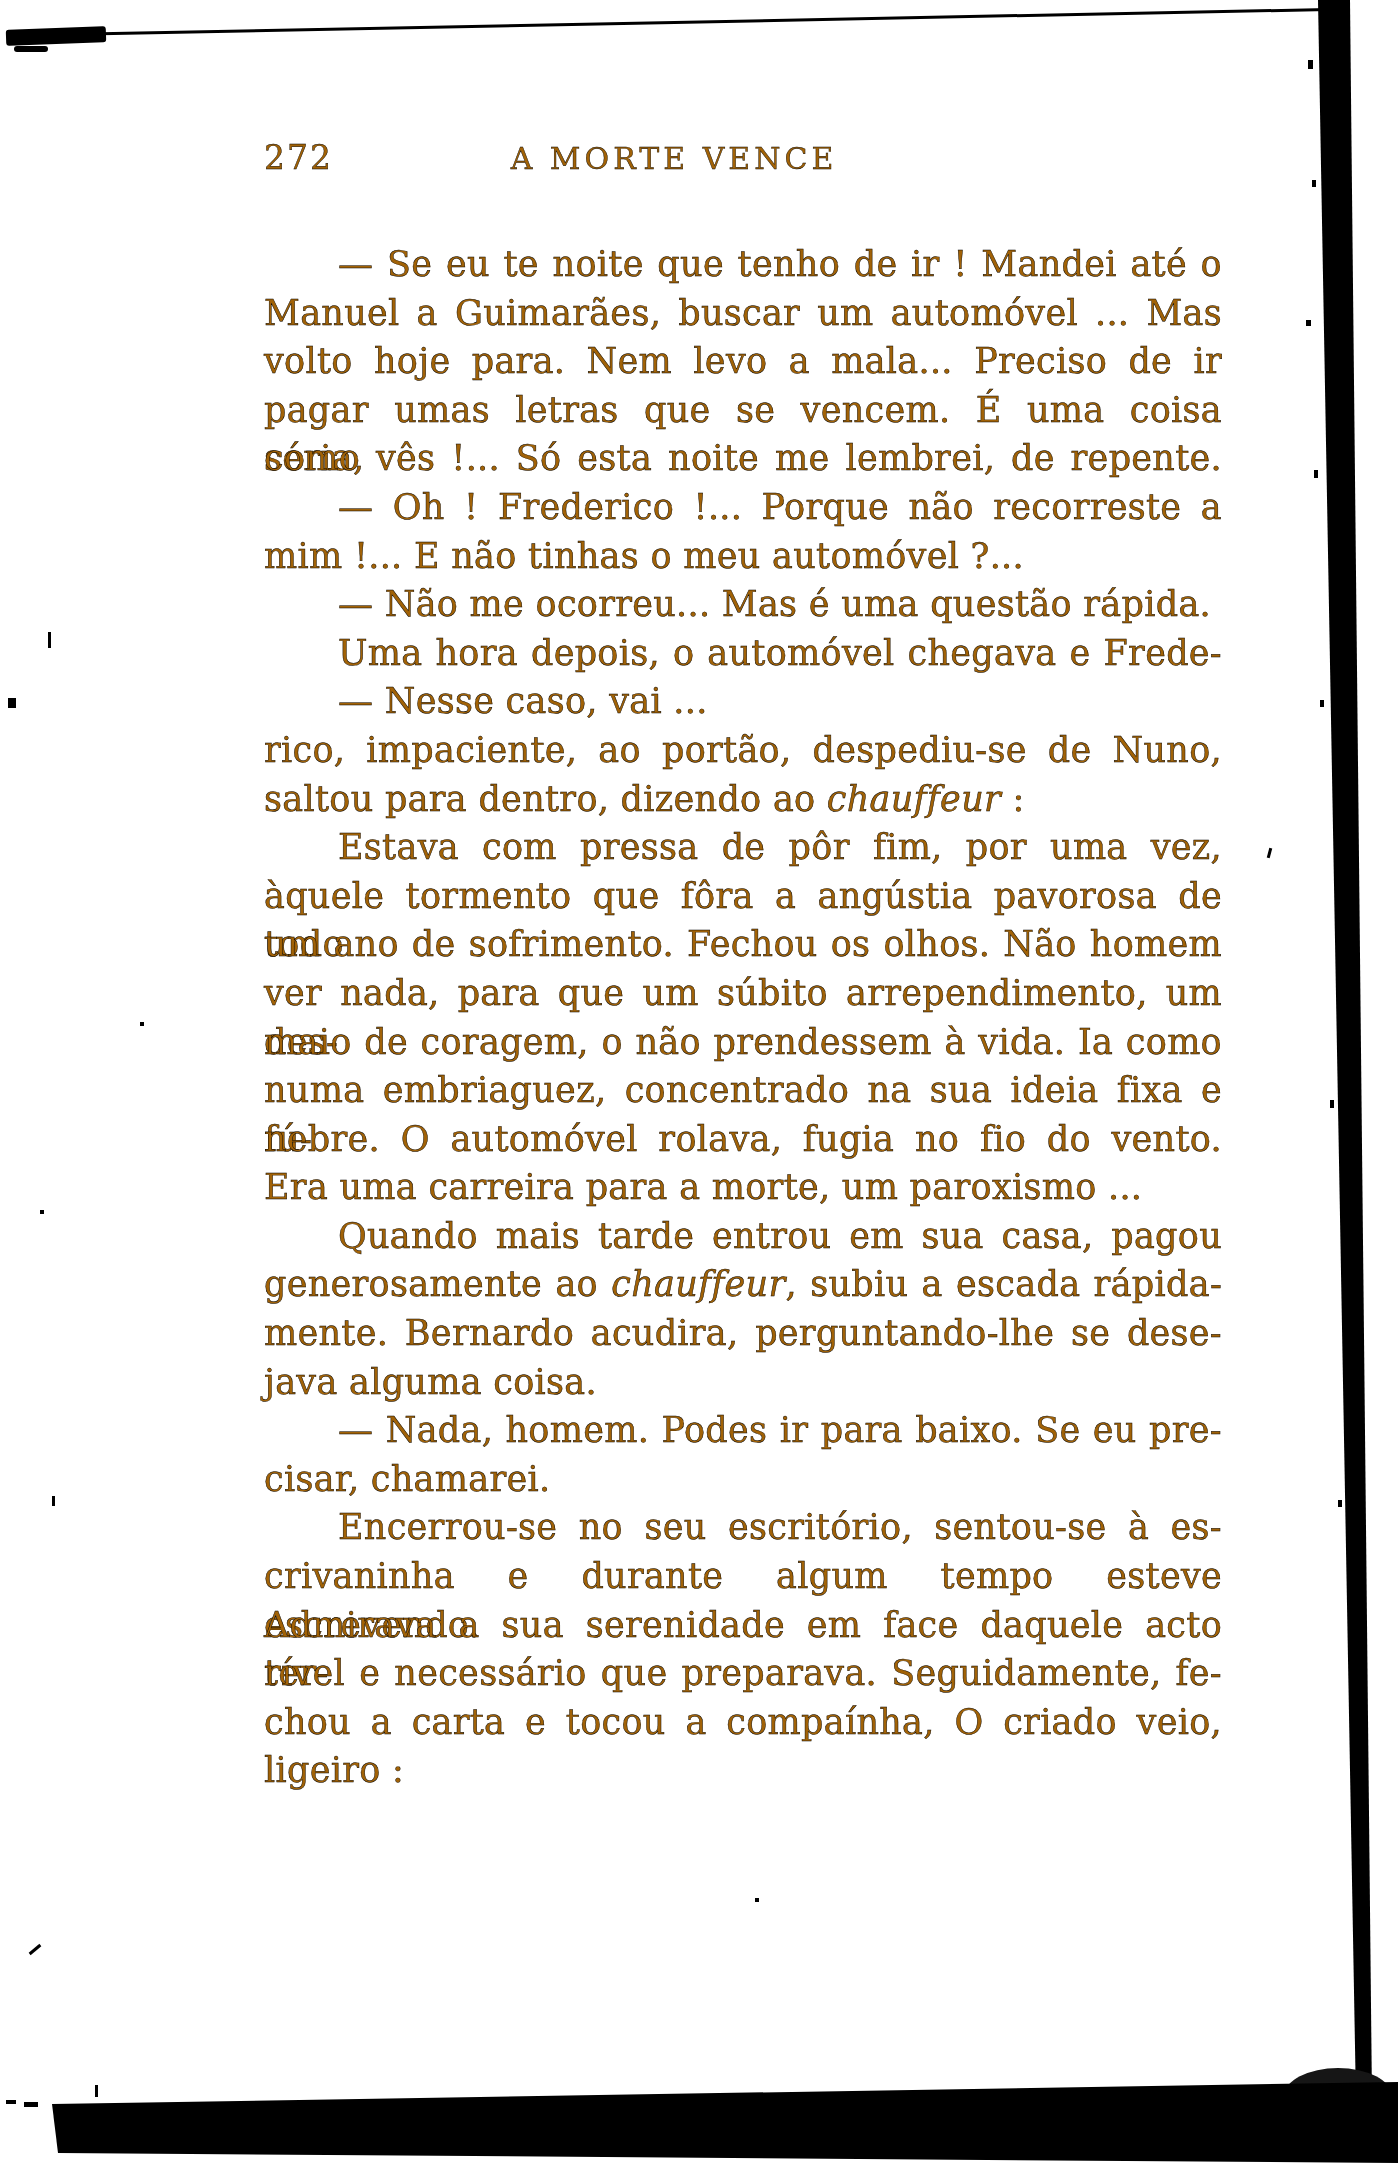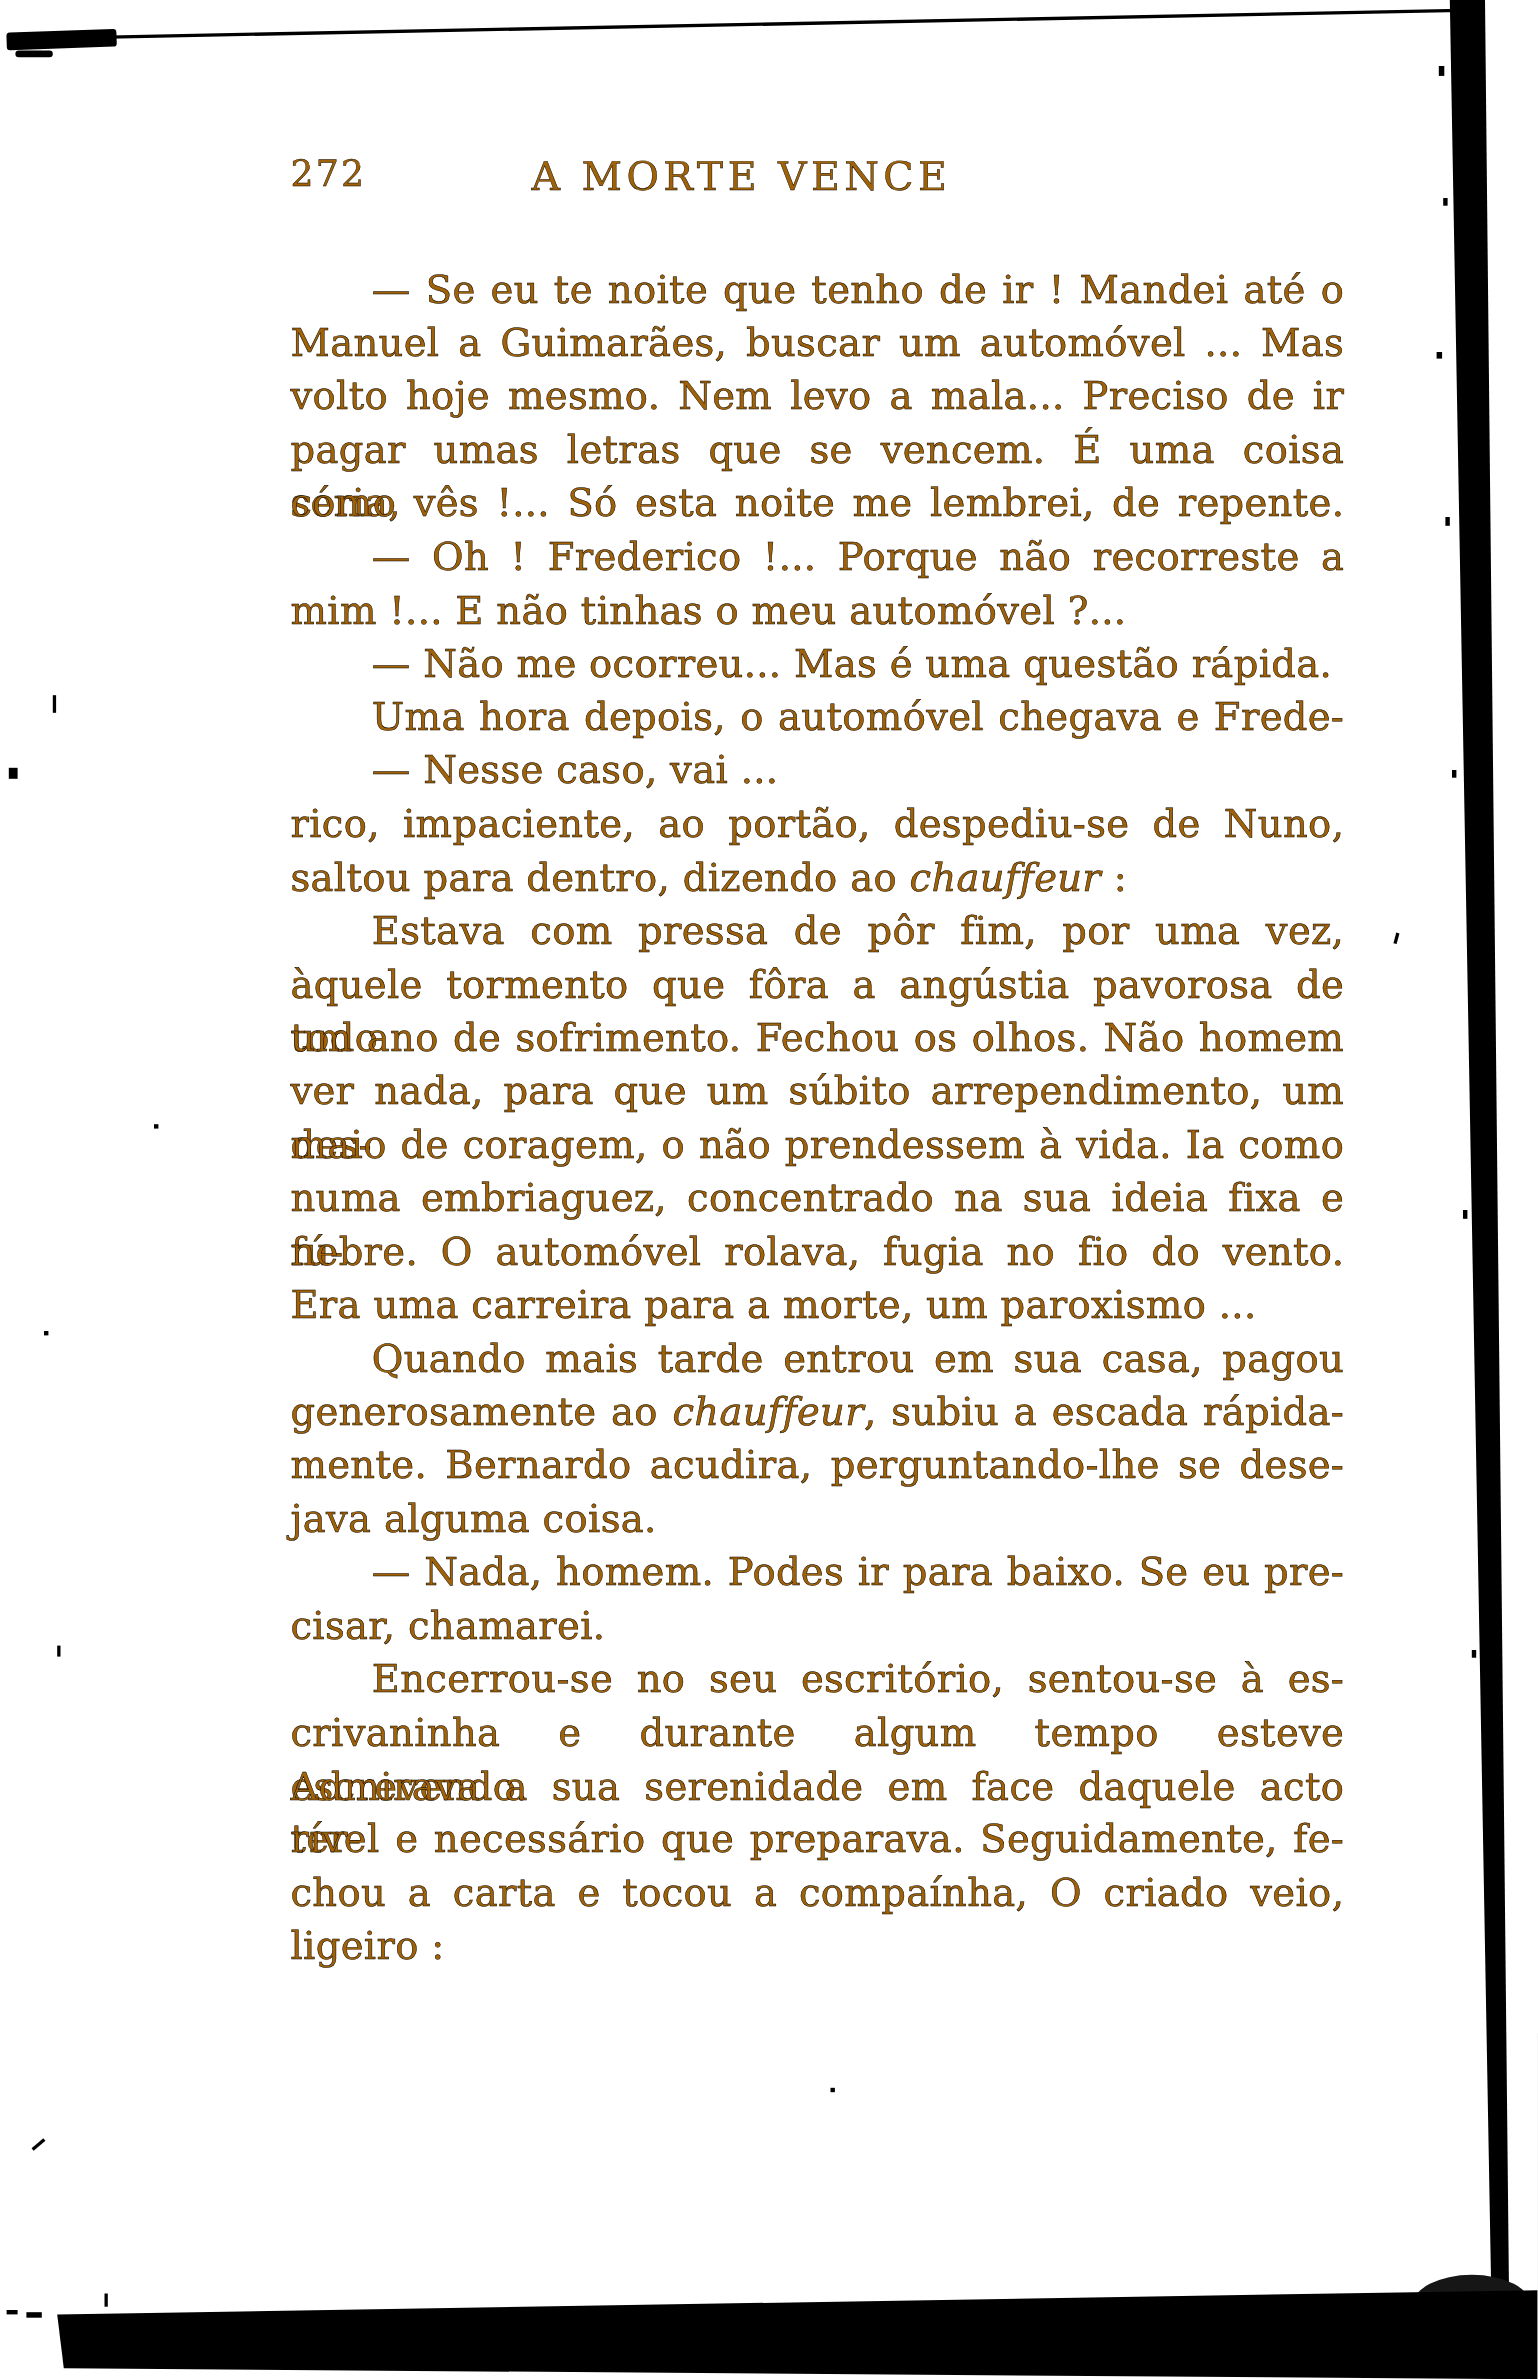--- a/index.html
+++ b/index.html
@@ -13,21 +13,21 @@
   }
   
   .page-number {
     position:absolute; left:264px; top:138px;
     font-size:33px; letter-spacing:2px;
     -webkit-text-stroke:0.4px #000;
   }
   .running-title {
     position:absolute; left:428px; top:141px; width:492px;
     text-align:center;
-    font-size:36px; letter-spacing:4px;
+    font-size:30px; letter-spacing:4px;
     -webkit-text-stroke:0.4px #000;
   }
   
   .page-body {
     position:absolute; left:264px; top:240px; width:958px;
   }
   .line {
     height:48.6px; line-height:48.6px;
     font-size:35px;
     letter-spacing:0.3px;
@@ -89,21 +89,21 @@
   <div class="speck" style="left:755px; top:1898px; width:4px;  height:4px;"></div>
 
   <div>
     <div class="page-number">272</div>
     <div class="running-title">A MORTE VENCE</div>
   </div>
 
   <div class="page-body">
       <div class="line indent just"><span>— Se eu te noite que tenho de ir ! Mandei até o</span></div>
       <div class="line just"><span>Manuel a Guimarães, buscar um automóvel ... Mas</span></div>
-      <div class="line just"><span>volto hoje mesmo. Nem levo a mala... Preciso de ir</span></div>
+      <div class="line just"><span>volto hoje para. Nem levo a mala... Preciso de ir</span></div>
       <div class="line just"><span>pagar umas letras que se vencem. É uma coisa séria,</span></div>
       <div class="line just"><span>como vês !... Só esta noite me lembrei, de repente.</span></div>
       <div class="line indent just"><span>— Oh ! Frederico !... Porque não recorreste a</span></div>
       <div class="line"><span>mim !... E não tinhas o meu automóvel ?...</span></div>
       <div class="line indent"><span>— Não me ocorreu... Mas é uma questão rápida.</span></div>
       <div class="line indent just"><span>Uma hora depois, o automóvel chegava e Frede-</span></div>
       <div class="line indent"><span>— Nesse caso, vai ...</span></div>
       <div class="line just"><span>rico, impaciente, ao portão, despediu-se de Nuno,</span></div>
       <div class="line"><span>saltou para dentro, dizendo ao </span><i>chauffeur</i><span> :</span></div>
       <div class="line indent just"><span>Estava com pressa de pôr fim, por uma vez,</span></div>

